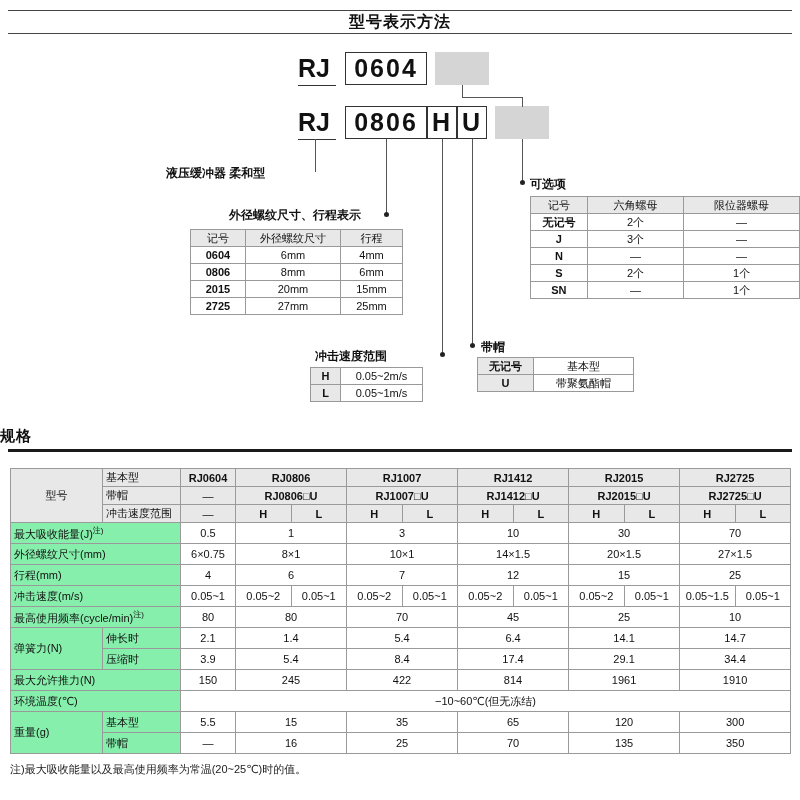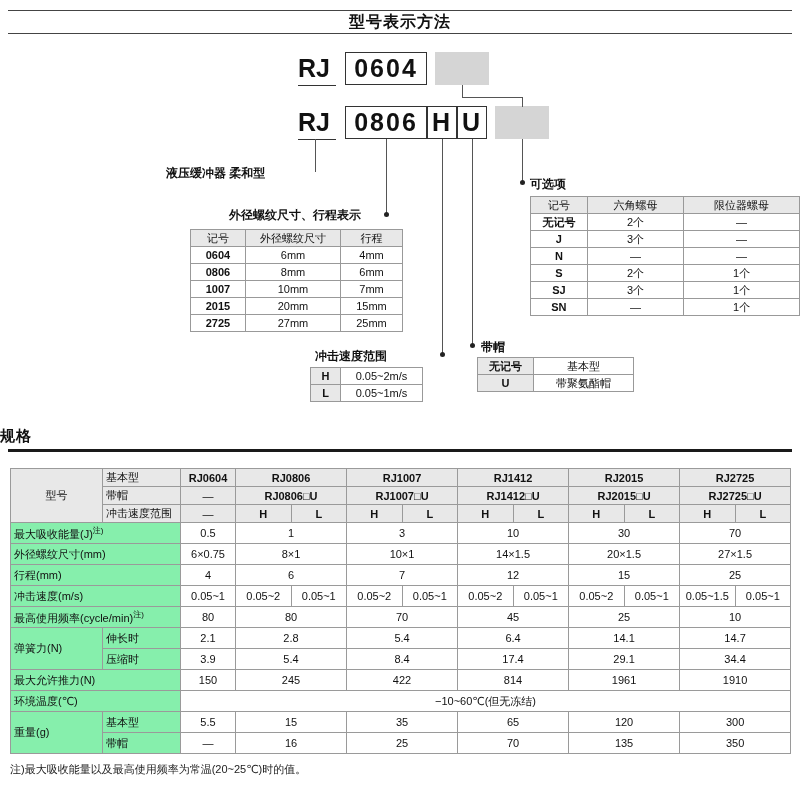--- a/index.html
+++ b/index.html
@@ -98,25 +98,20 @@
           <td class="sym">0604</td>
           <td>6mm</td>
           <td>4mm</td>
         </tr>
     <tr>
           <td class="sym">0806</td>
           <td>8mm</td>
           <td>6mm</td>
         </tr>
     <tr>
-          <td class="sym">1007</td>
-          <td>10mm</td>
-          <td>7mm</td>
-        </tr>
-    <tr>
           <td class="sym">2015</td>
           <td>20mm</td>
           <td>15mm</td>
         </tr>
     <tr>
           <td class="sym">2725</td>
           <td>27mm</td>
           <td>25mm</td>
         </tr>
   </tbody>
@@ -140,25 +135,20 @@
           <td>—</td>
         </tr>
     <tr>
           <td class="sym">N</td>
           <td>—</td>
           <td>—</td>
         </tr>
     <tr>
           <td class="sym">S</td>
           <td>2个</td>
-          <td>1个</td>
-        </tr>
-    <tr>
-          <td class="sym">SJ</td>
-          <td>3个</td>
           <td>1个</td>
         </tr>
     <tr>
           <td class="sym">SN</td>
           <td>—</td>
           <td>1个</td>
         </tr>
   </tbody>
     </table>
 
@@ -280,21 +270,21 @@
       <td colspan="2">80</td>
       <td colspan="2">70</td>
       <td colspan="2">45</td>
       <td colspan="2">25</td>
       <td colspan="2">10</td>
     </tr>
     <tr>
       <td class="lab" rowspan="2">弹簧力(N)</td>
       <td class="lab">伸长时</td>
       <td>2.1</td>
-      <td colspan="2">2.8</td>
+      <td colspan="2">1.4</td>
       <td colspan="2">5.4</td>
       <td colspan="2">6.4</td>
       <td colspan="2">14.1</td>
       <td colspan="2">14.7</td>
     </tr>
     <tr>
       <td class="lab">压缩时</td>
       <td>3.9</td>
       <td colspan="2">5.4</td>
       <td colspan="2">8.4</td>

